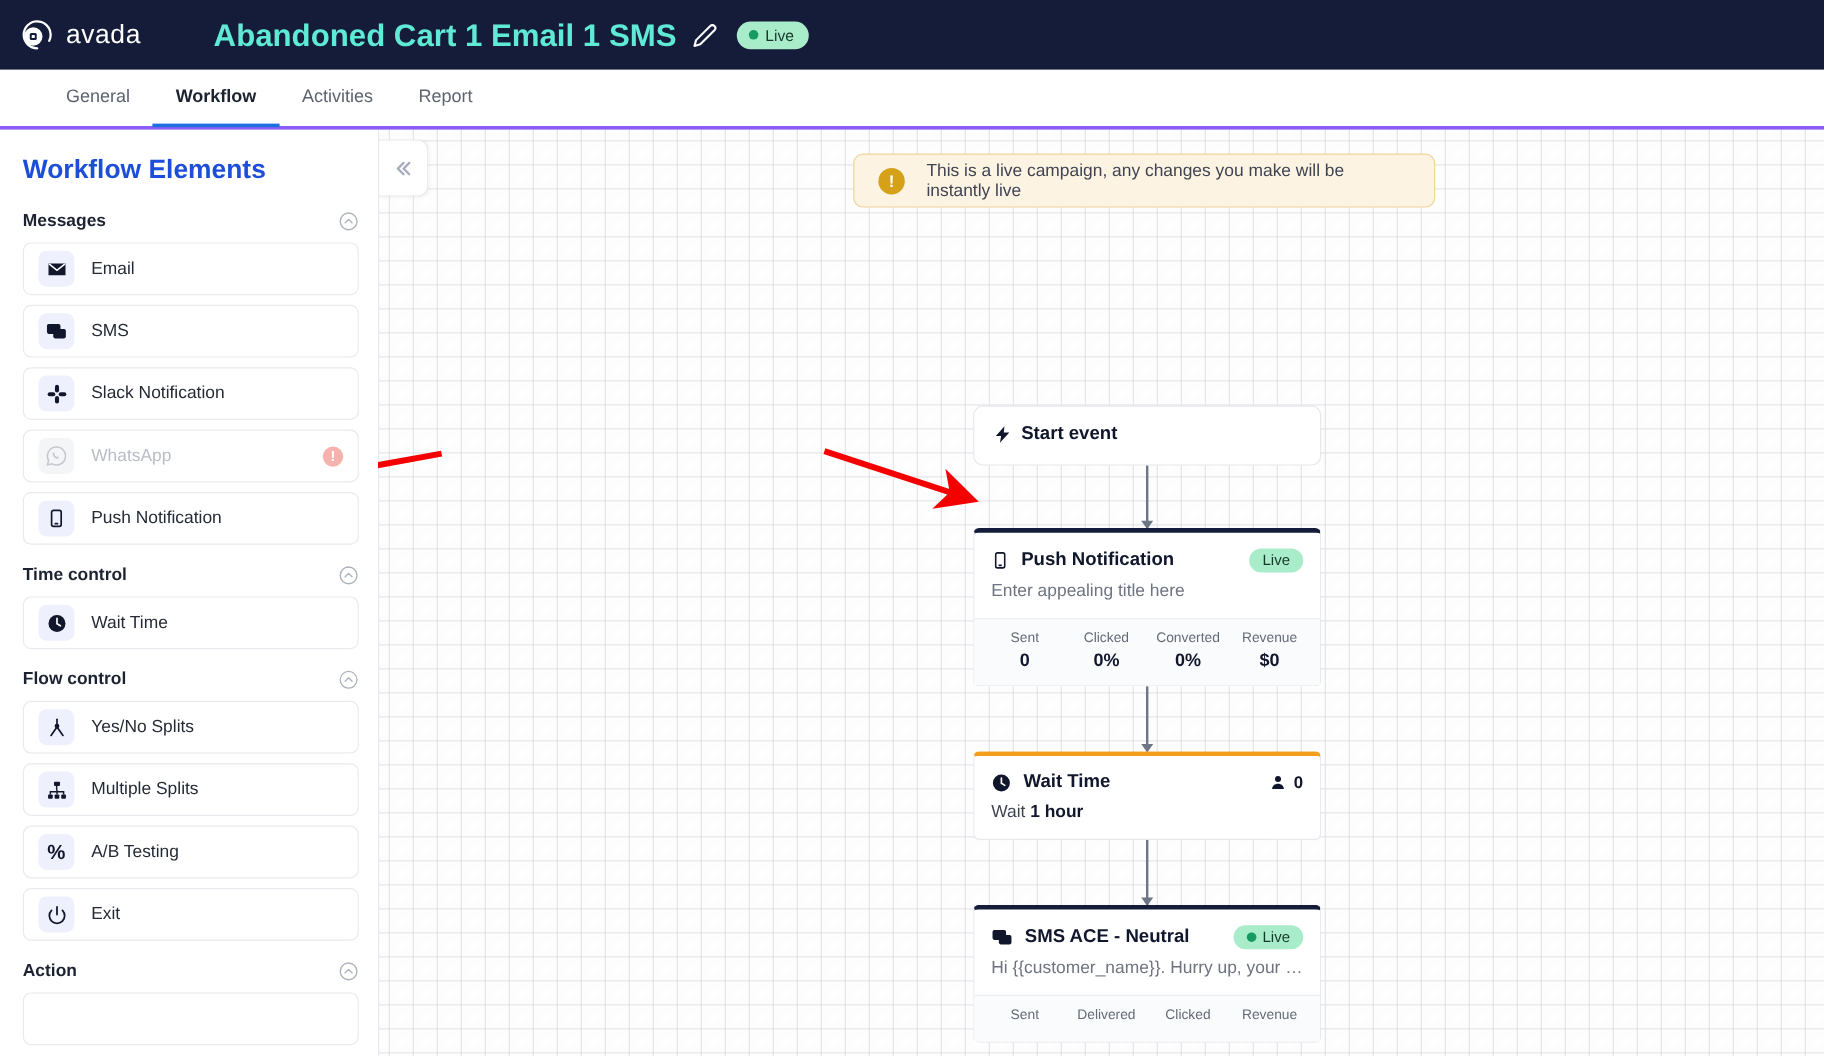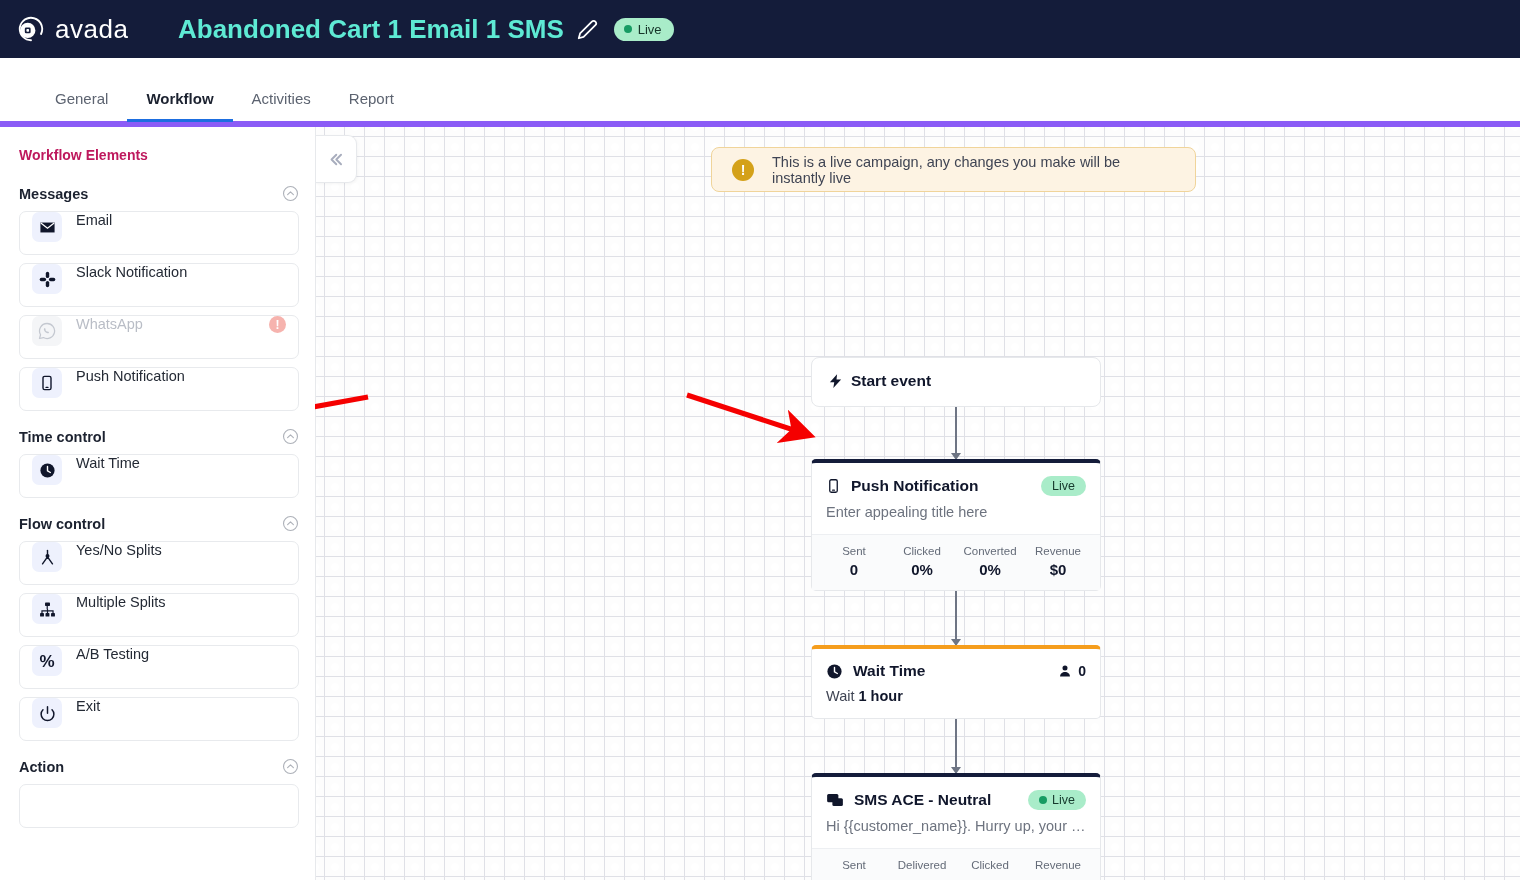--- a/index.html
+++ b/index.html
@@ -11,65 +11,65 @@
   }
 
   
   .topbar {
     height: 58px; background: #141c3a;
     display: flex; align-items: center; padding: 0 16px;
     position: relative; z-index: 30;
   }
   .logo-wrap { display: flex; align-items: center; gap: 9px; width: 150px; }
   .logo-mark { width: 30px; height: 30px; display: block; }
-  .logo-text { color: #fff; font-size: 26px; letter-spacing: .5px; font-weight: 400; }
+  .logo-text { color: #fff; font-size: 22px; letter-spacing: .5px; font-weight: 400; }
   .campaign-title {
     color: #5eead4; font-size: 26px; font-weight: 700;
     margin-left: 12px; white-space: nowrap;
   }
   .edit-pencil { margin-left: 13px; display: flex; align-items: center; cursor: pointer; }
   .live-pill {
     margin-left: 16px; background: #a9ecc9; color: #17352a;
     border-radius: 999px; padding: 4px 12px 4px 10px;
     font-size: 13px; display: flex; align-items: center; gap: 6px;
   }
   .live-dot { width: 8px; height: 8px; border-radius: 50%; background: #179b63; display: inline-block; }
 
   
   .tabbar {
     height: 50px; background: #fff; display: flex; align-items: stretch;
-    border-bottom: 6px solid #8b5cf6; padding-left: 36px;
-    position: relative; z-index: 25; margin-top: 19px;
+    border-bottom: 3px solid #8b5cf6; padding-left: 36px;
+    position: relative; z-index: 25;
   }
   .tab {
     display: flex; align-items: center; padding: 0 19px;
     font-size: 15px; color: #5c6370; cursor: pointer;
     border-bottom: 3px solid transparent; margin-bottom: -1px;
   }
   .tab.active { color: #1c2230; font-weight: 600; border-bottom-color: #1d6ee0; }
 
   
   .body-area { display: flex; height: 772px; position: relative; }
 
   
   .sidebar {
     width: 315px; background: #fff; padding: 20px 16px 0 19px;
     overflow: hidden; position: relative; z-index: 20;
     box-shadow: 1px 0 0 #e7e9ec;
   }
-  .sidebar-title { font-size: 14px; font-weight: 700; color: #be185d; margin-bottom: 22px; }
+  .sidebar-title { font-size: 22px; font-weight: 700; color: #1d4ed8; margin-bottom: 22px; }
   .group-head {
-    display: flex; align-items: center; justify-content: space-between;
+    display: flex; align-items: flex-start; justify-content: space-between;
     font-size: 14.5px; font-weight: 600; color: #1c2230;
     margin: 4px 0 9px 0; cursor: pointer;
   }
   .group-head.spaced { margin-top: 17px; }
   .chev-circle { width: 17px; height: 17px; opacity: .55; }
   .el-item {
-    display: flex; gap: 14px;
+    display: flex; align-items: center; gap: 14px;
     height: 44px; border: 1px solid #e8eaed; border-radius: 7px;
     margin-bottom: 8px; padding: 0 12px; background: #fff;
     cursor: pointer; font-size: 14.5px; color: #242a35;
     position: relative;
   }
   .el-item.disabled { color: #b9bdc6; cursor: default; }
   .el-ico {
     width: 30px; height: 30px; border-radius: 7px; background: #eef1fd;
     display: flex; align-items: center; justify-content: center; flex: 0 0 30px;
   }
@@ -211,20 +211,29 @@
     <div class="el-item">
       <span class="el-ico">
         <svg width="17" height="17" viewBox="0 0 24 24" fill="#10162b">
           <path d="M2 5h20v14H2z" fill="#10162b"></path>
             <path d="M2.6 5.6L12 13l9.4-7.4" stroke="#fff" stroke-width="1.8" fill="none"></path>
         </svg>
       </span>
       <span>Email</span>
     </div>
 
+    <div class="el-item">
+      <span class="el-ico">
+        <svg width="18" height="18" viewBox="0 0 24 24" fill="#10162b">
+          <rect x="1.5" y="4" width="15" height="11" rx="2"></rect>
+          <rect x="8.5" y="9.5" width="14" height="10.5" rx="2"></rect>
+        </svg>
+      </span>
+      <span>SMS</span>
+    </div>
 
     <div class="el-item">
       <span class="el-ico">
         <svg width="17" height="17" viewBox="0 0 24 24" fill="#10162b">
           <rect x="9.6" y="1" width="4.8" height="9" rx="2.4"></rect>
           <rect x="9.6" y="14" width="4.8" height="9" rx="2.4"></rect>
           <rect x="1" y="9.6" width="9" height="4.8" rx="2.4"></rect>
           <rect x="14" y="9.6" width="9" height="4.8" rx="2.4"></rect>
         </svg>
       </span>

